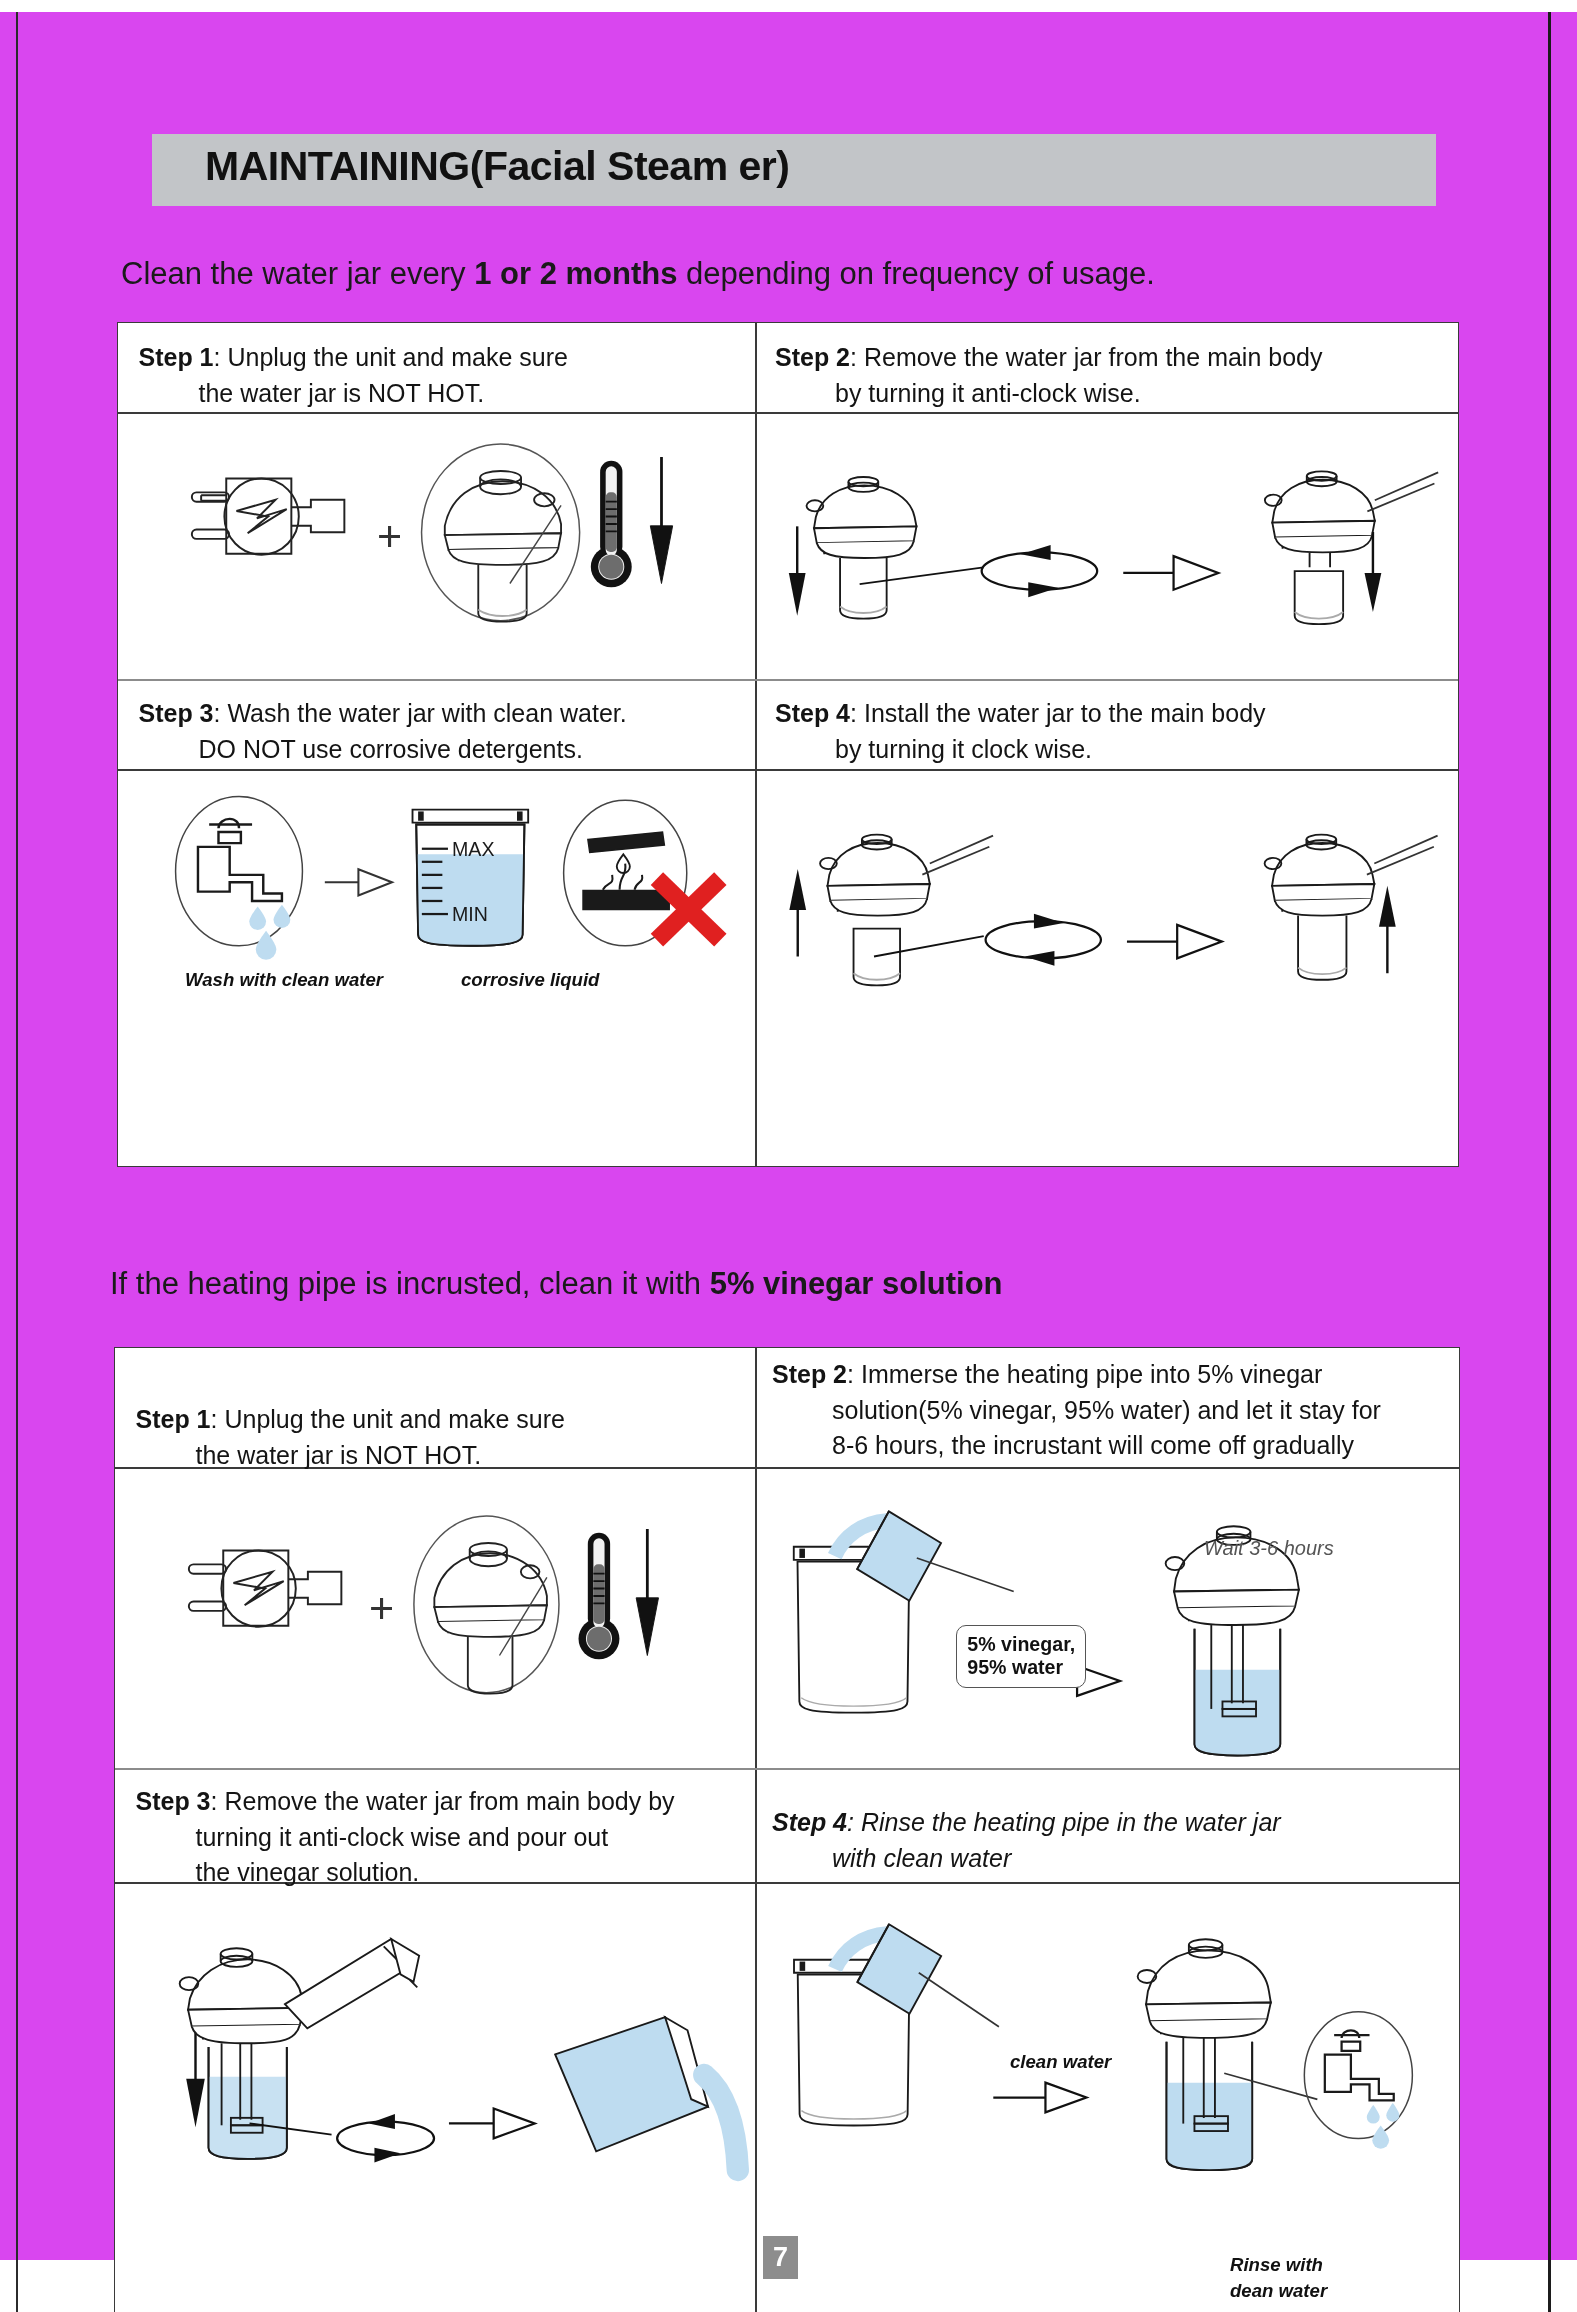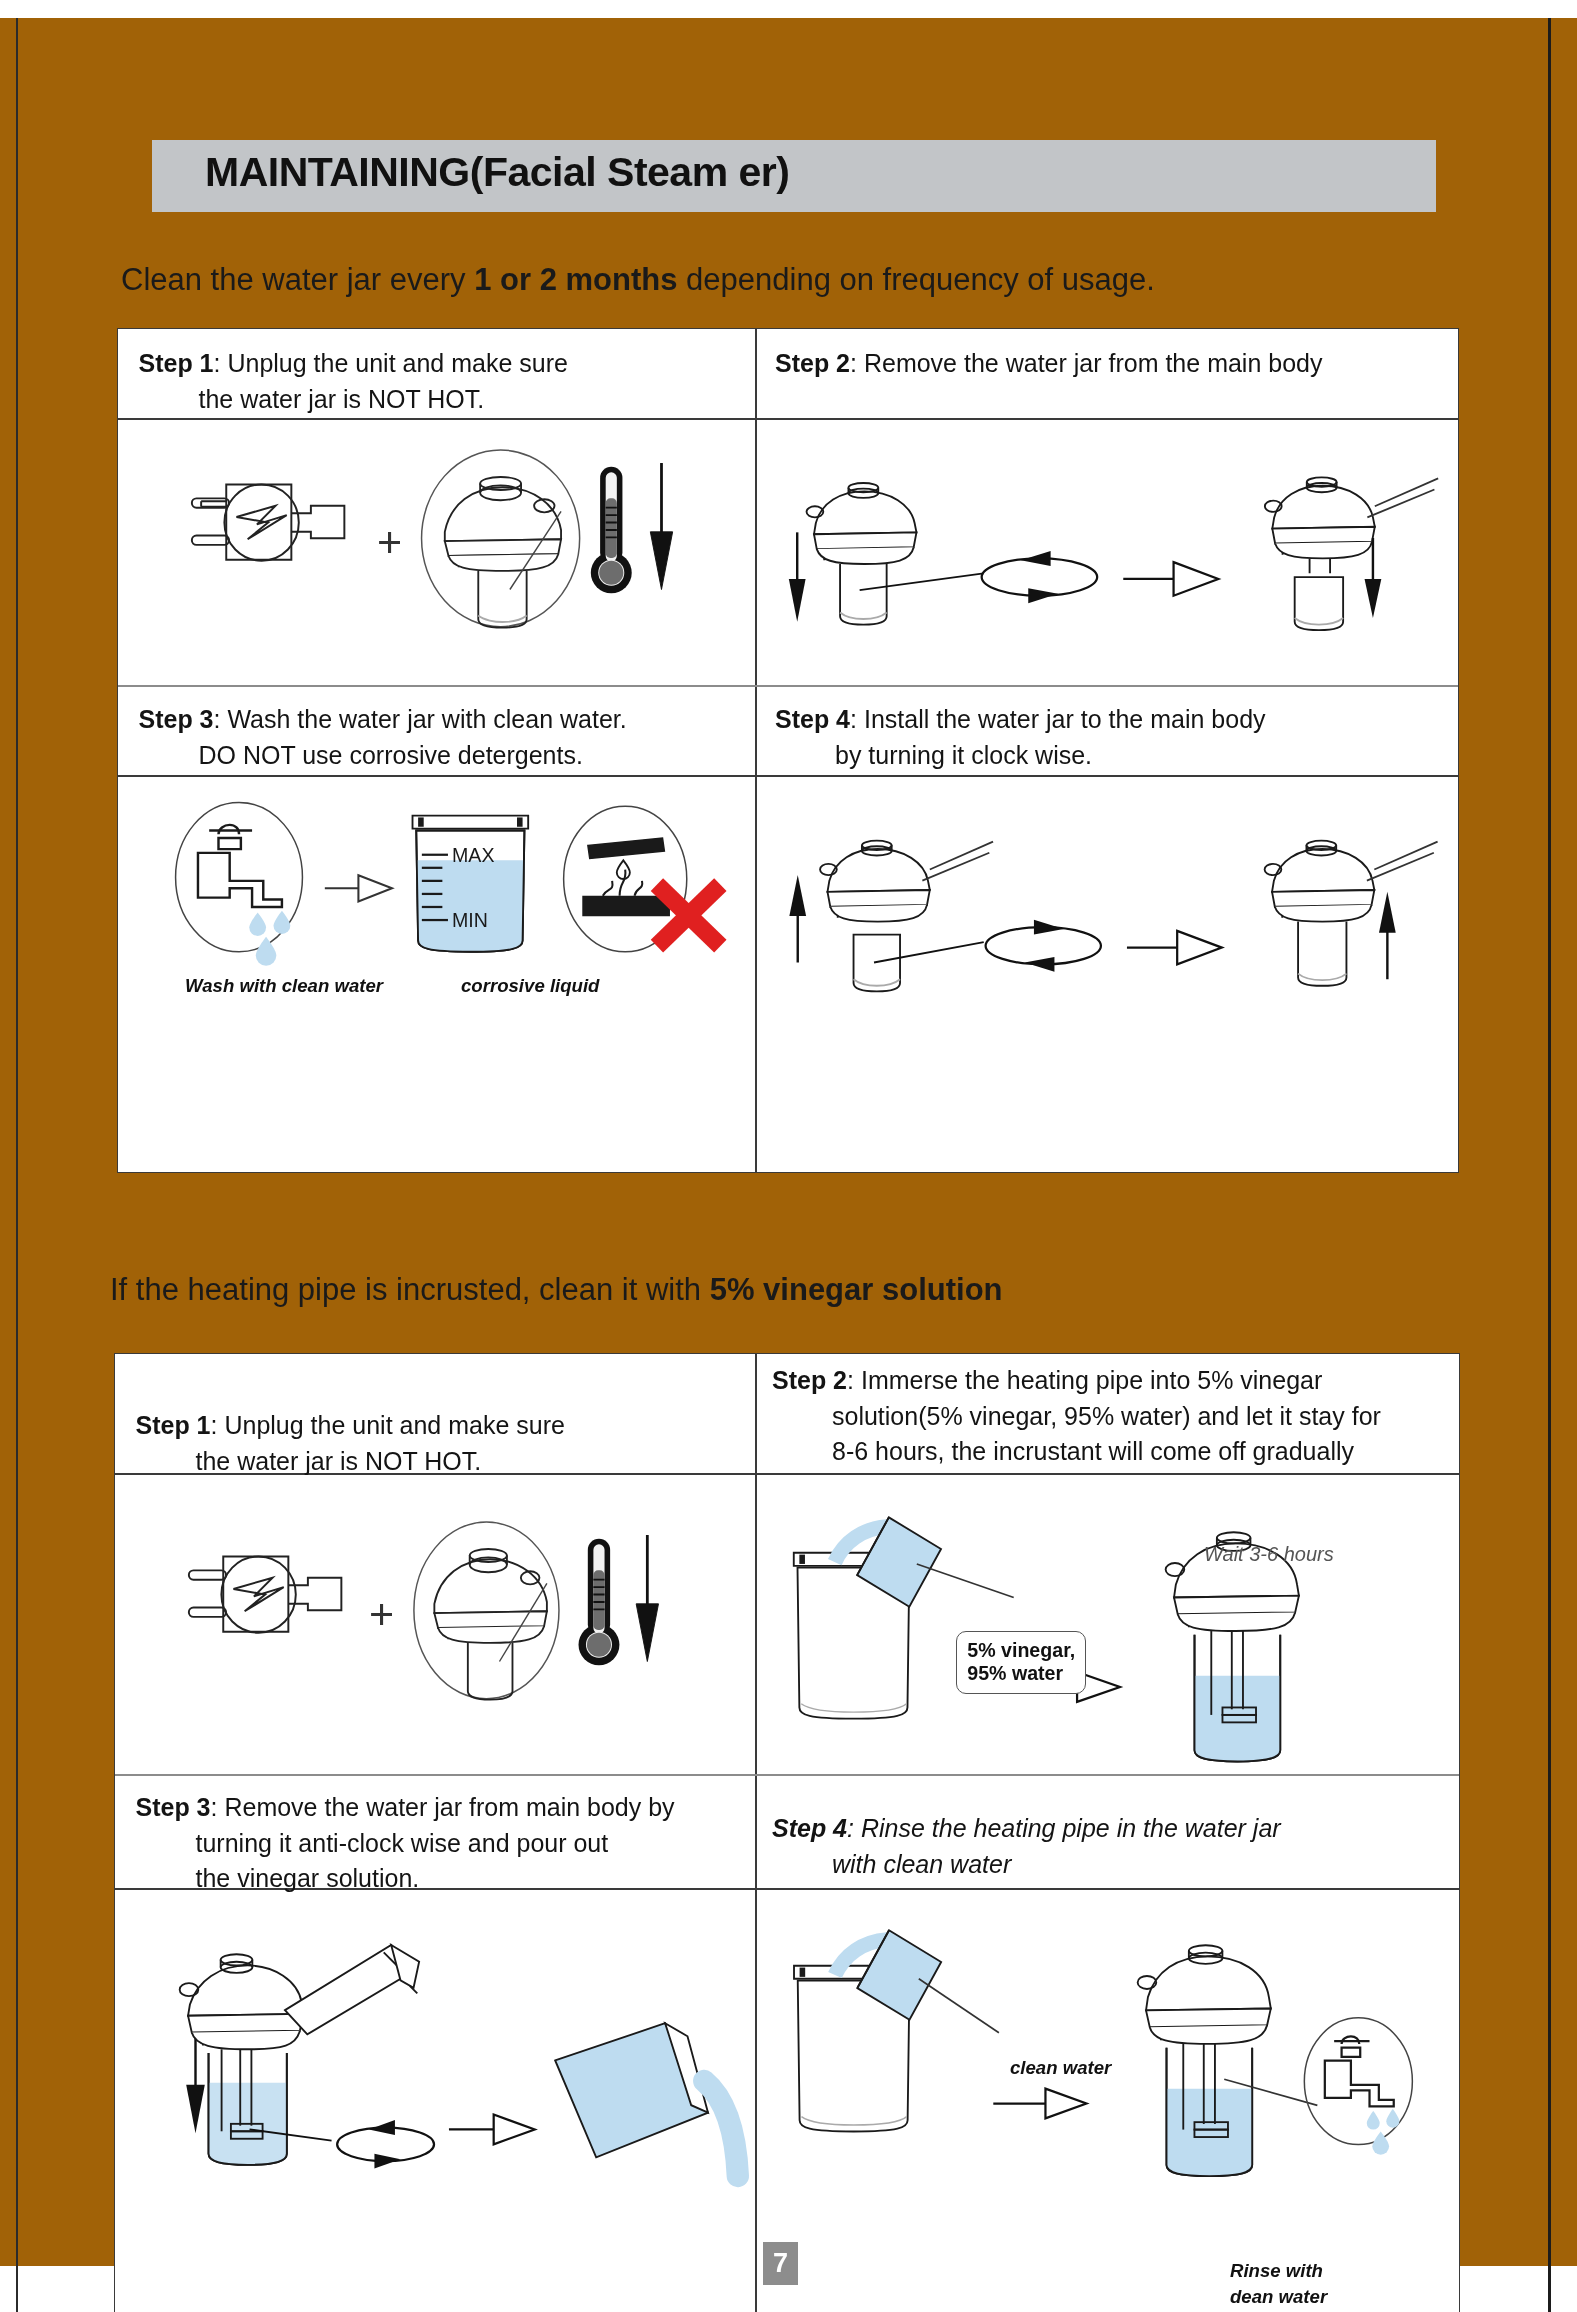--- a/index.html
+++ b/index.html
@@ -9,24 +9,24 @@
   }
   body {
     width: 1577px;
     height: 2313px;
     font-family: "Liberation Sans", sans-serif;
     position: relative;
     overflow: hidden;
   }
   .page {
     position: absolute;
-    left: 0; top: 18px;
+    left: 0; top: 12px;
     width: 1577px;
     height: 2248px;
-    background: #a16207;
+    background: #d946ef;
   }
   
   .page-rule-left {
     position: absolute;
     left: 16px; top: 0;
     width: 1.9px; height: 2313px;
     background: #2b2b2b;
   }
   .page-rule-right {
     position: absolute;
@@ -185,20 +185,21 @@
     <div class="trow-divider light" style="top:356px;"></div>
     <div class="trow-divider" style="top:446px;"></div>
 
     <div class="cell steptext" style="left:20.5px; top:17px;">
       <span class="ln1"><span class="lbl">Step 1</span><span>: </span><span>Unplug the unit and make sure</span></span>
       <span class="ln2">the water jar is NOT HOT.</span>
     </div>
 
     <div class="cell steptext" style="left:657px; top:17px;">
       <span class="ln1"><span class="lbl">Step 2</span><span>: </span><span>Remove the water jar from the main body</span></span>
+      <span class="ln2">by turning it anti-clock wise.</span>
     </div>
 
     <div class="cell steptext" style="left:20.5px; top:373px;">
       <span class="ln1"><span class="lbl">Step 3</span><span>: </span><span>Wash the water jar with clean water.</span></span>
       <span class="ln2">DO NOT use corrosive detergents.</span>
     </div>
 
     <div class="cell steptext" style="left:657px; top:373px;">
       <span class="ln1"><span class="lbl">Step 4</span><span>: </span><span>Install the water jar to the main body</span></span>
       <span class="ln2">by turning it clock wise.</span>

